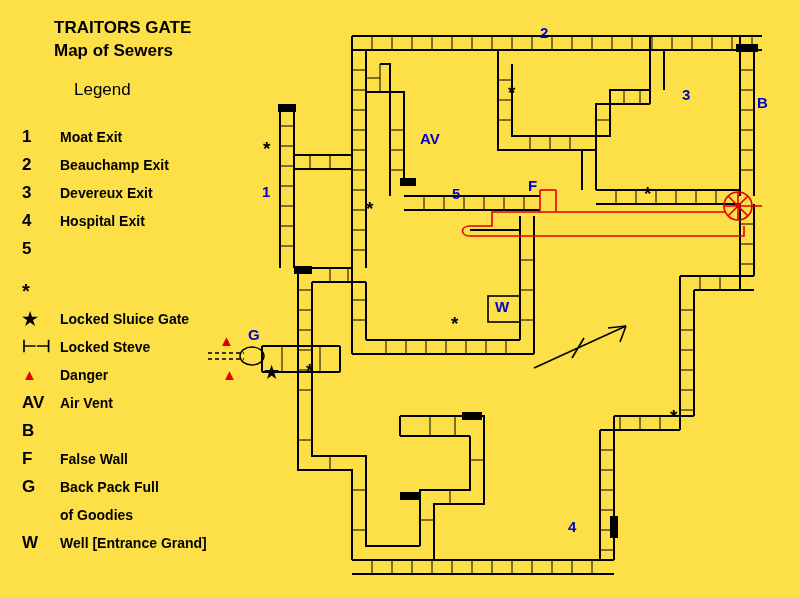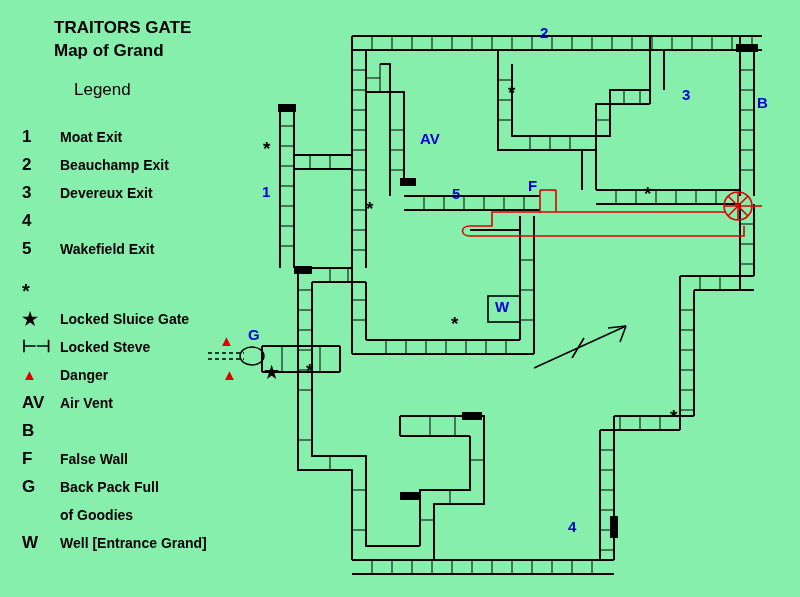--- a/index.html
+++ b/index.html
@@ -4,21 +4,21 @@
 <style>
   html, body {
     margin: 0;
     padding: 0;
     background: #ffffff;
   }
   #root {
     position: relative;
     width: 800px;
     height: 597px;
-    background: #86efac;
+    background: #fde047;
     font-family: "Liberation Sans", sans-serif;
     overflow: hidden;
   }
   .title-block {
     position: absolute;
     left: 54px;
     top: 16px;
   }
   .title-line {
     font-size: 17px;
@@ -111,44 +111,44 @@
   .map-sym.red { color: #e00000; font-size: 15px; }
   .map-sym.starsym { font-size: 17px; }
 </style>
 </head>
 <body>
 
 <div id="root">
 
   <div class="title-block">
     <div class="title-line">TRAITORS GATE</div>
-    <div class="title-line">Map of Grand</div>
+    <div class="title-line">Map of Sewers</div>
   </div>
 
   <div class="legend-heading">Legend</div>
 
   <div class="legend">
     <div class="legend-row">
       <div class="legend-key">1</div>
       <div class="legend-label">Moat Exit</div>
     </div>
     <div class="legend-row">
       <div class="legend-key">2</div>
       <div class="legend-label">Beauchamp Exit</div>
     </div>
     <div class="legend-row">
       <div class="legend-key">3</div>
       <div class="legend-label">Devereux Exit</div>
     </div>
     <div class="legend-row">
       <div class="legend-key">4</div>
+      <div class="legend-label">Hospital Exit</div>
     </div>
     <div class="legend-row">
       <div class="legend-key">5</div>
-      <div class="legend-label">Wakefield Exit</div>
     </div>
 
     <div class="legend-row gap">
       <div class="legend-key"><span class="sym sym-asterisk">*</span></div>
     </div>
     <div class="legend-row">
       <div class="legend-key"><span class="sym sym-star">★</span></div>
       <div class="legend-label">Locked Sluice Gate</div>
     </div>
     <div class="legend-row">

